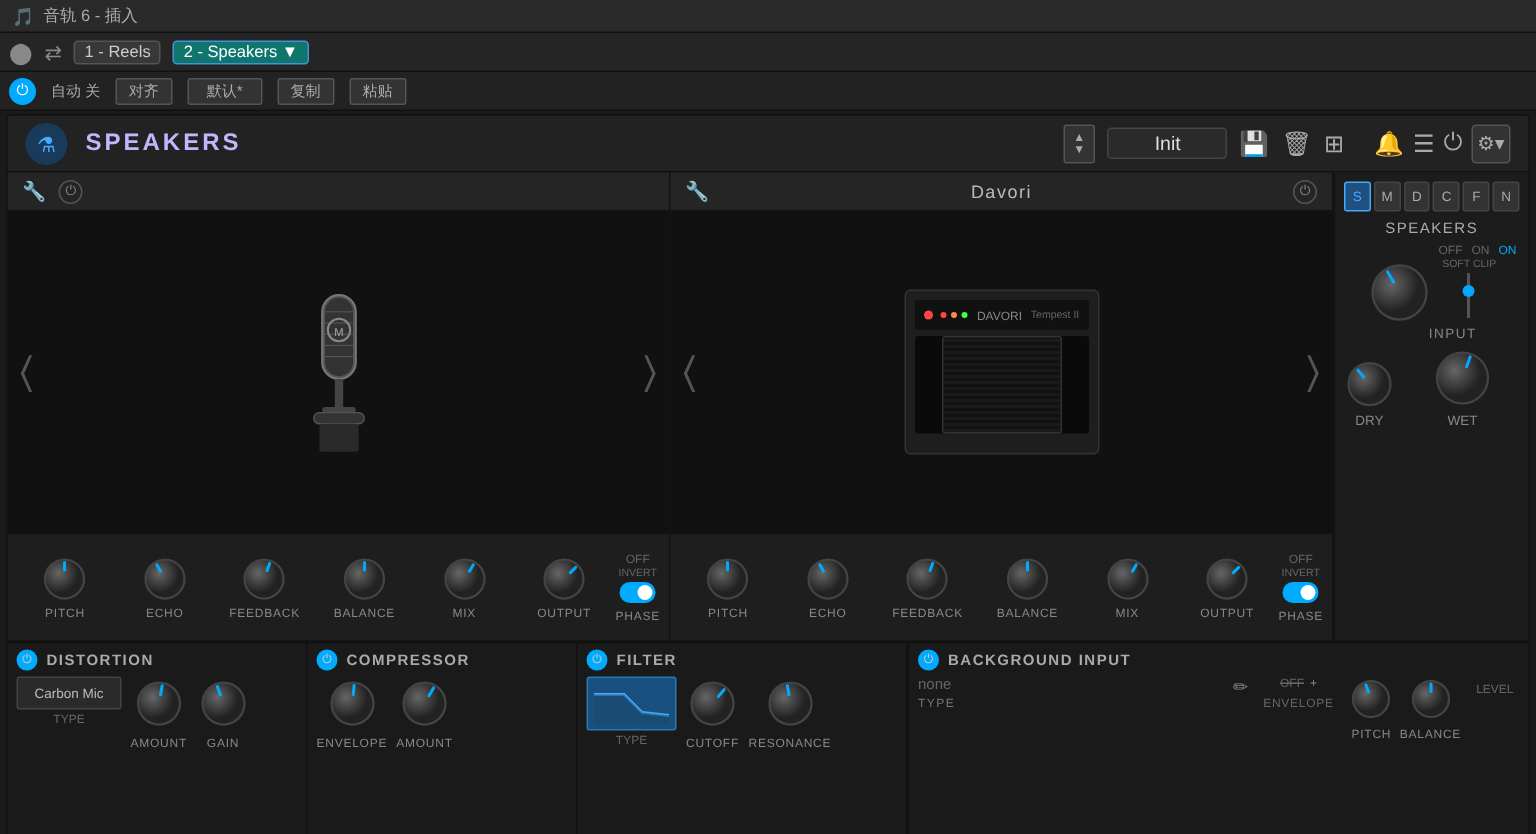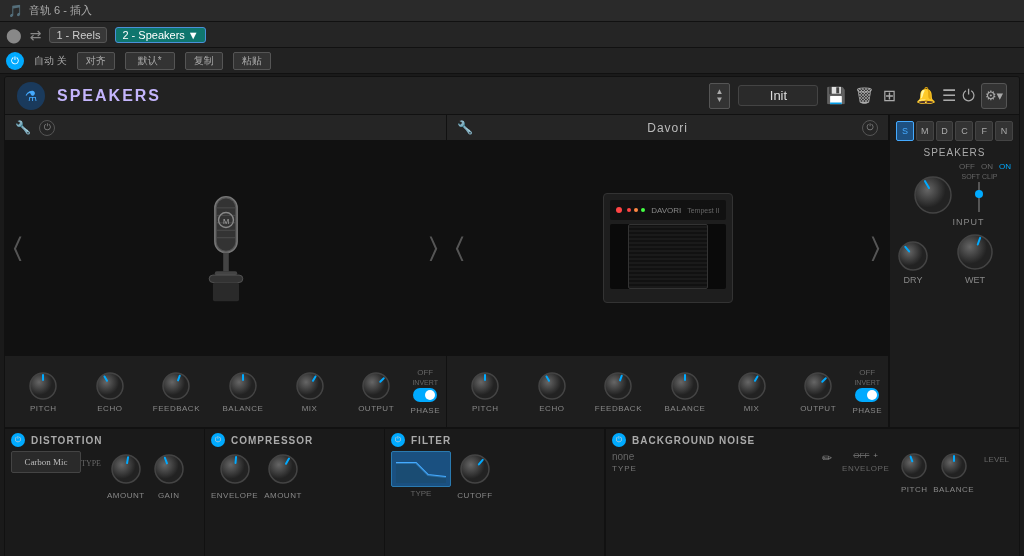--- a/index.html
+++ b/index.html
@@ -874,21 +874,21 @@
   </div>
 
   <div class="effects-row">
 
     <div class="effect-panel" style="max-width:200px;">
       <div class="effect-header">
         <div class="effect-power">⏻</div>
         <span class="effect-name">DISTORTION</span>
       </div>
       <div class="effect-knobs">
-        <div style="display:flex;flex-direction:row;align-items:center;font-family:Liberation Serif, serif;">
+        <div style="display:flex;flex-direction:column;align-items:center;">
           <div class="type-box">
             <span>Carbon Mic</span>
           </div>
           <span class="type-label">TYPE</span>
         </div>
         <div class="effect-knob-group">
           <svg width="36" height="36" viewBox="0 0 36 36">
             <circle cx="18" cy="18" r="14" fill="url(#ekg1)" stroke="#444" stroke-width="1.5"></circle>
             <line x1="18" y1="6" x2="18" y2="12" stroke="#00aaff" stroke-width="2" stroke-linecap="round" transform="rotate(10 18 18)"></line>
             <defs>
@@ -973,27 +973,40 @@
             <line x1="18" y1="6" x2="18" y2="12" stroke="#00aaff" stroke-width="2" stroke-linecap="round" transform="rotate(40 18 18)"></line>
             <defs>
                 <radialGradient id="ekg5" cx="35%" cy="35%">
                   <stop offset="0%" stop-color="#666"></stop>
                   <stop offset="100%" stop-color="#222"></stop>
                 </radialGradient>
               </defs>
           </svg>
           <span class="knob-label">CUTOFF</span>
         </div>
+        <div class="effect-knob-group">
+          <svg width="36" height="36" viewBox="0 0 36 36">
+            <circle cx="18" cy="18" r="14" fill="url(#ekg6)" stroke="#444" stroke-width="1.5"></circle>
+            <line x1="18" y1="6" x2="18" y2="12" stroke="#00aaff" stroke-width="2" stroke-linecap="round" transform="rotate(-10 18 18)"></line>
+            <defs>
+                <radialGradient id="ekg6" cx="35%" cy="35%">
+                  <stop offset="0%" stop-color="#666"></stop>
+                  <stop offset="100%" stop-color="#222"></stop>
+                </radialGradient>
+              </defs>
+          </svg>
+          <span class="knob-label">RESONANCE</span>
+        </div>
       </div>
     </div>
 
     <div class="bg-noise-panel" style="flex:1;">
       <div class="bg-noise-header">
         <div class="effect-power">⏻</div>
-        <span class="effect-name">BACKGROUND NOISE</span>
+        <span class="effect-name">BACKGROUND INPUT</span>
       </div>
 
       <div class="bg-noise-content">
 
         <div class="bg-noise-type">
           <span class="none-label">none</span>
           <span class="type-label-sm">TYPE</span>
         </div>
 
         <span class="pencil-btn">✏</span>

